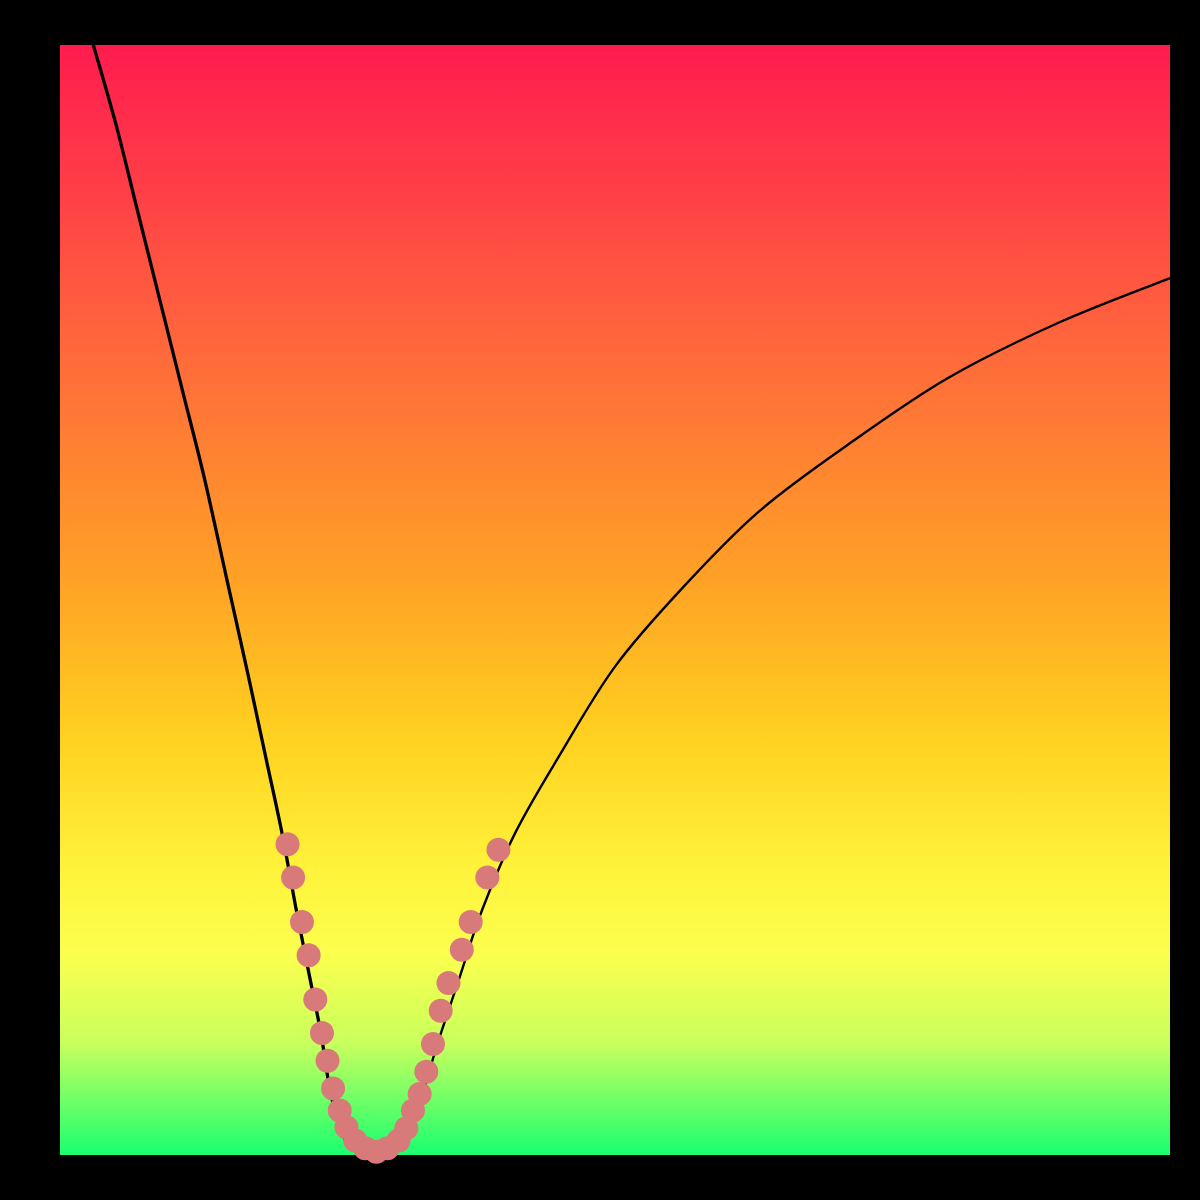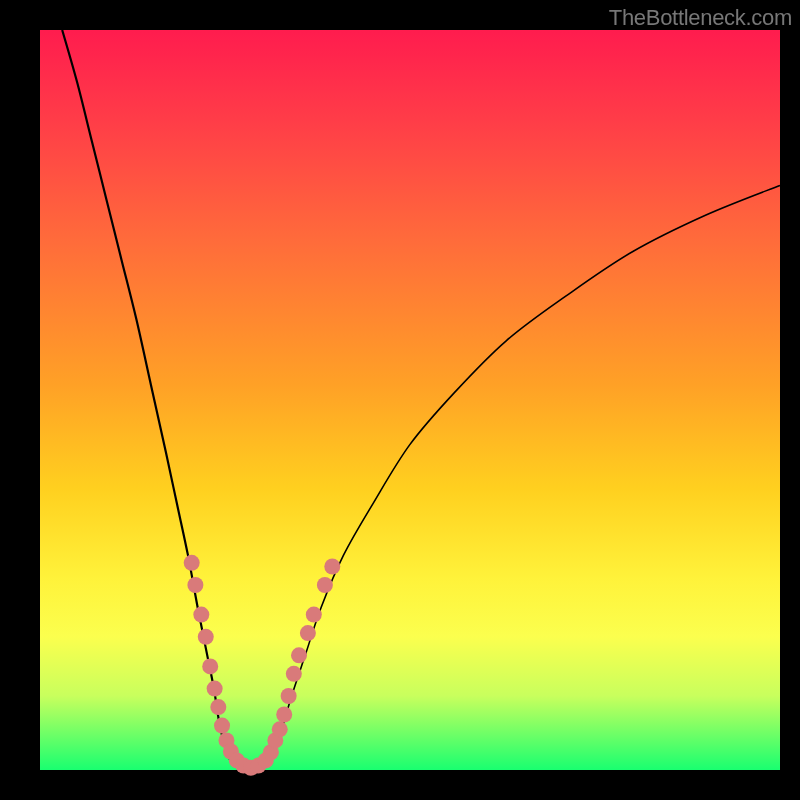--- a/index.html
+++ b/index.html
@@ -69,21 +69,20 @@
   .data-point {
     fill: #d97a7a;
     stroke: none;
   }
 </style>
 </head>
 <body>
 
 <div class="frame">
 
-  <div class="watermark">TheBottleneck.com</div>
 
   <div class="plot-area">
     <svg class="chart" viewBox="0 0 740 740" preserveAspectRatio="none">
       <g>
         <path class="line-curve" id="path-left" d="M 22.20 0.00 C 24.67 8.63, 32.07 33.30, 37.00 51.80 C 41.93 70.30, 46.87 91.27, 51.80 111.00 C 56.73 130.73, 61.67 150.47, 66.60 170.20 C 71.53 189.93, 76.47 209.67, 81.40 229.40 C 86.33 249.13, 91.27 267.63, 96.20 288.60 C 101.13 309.57, 106.07 333.00, 111.00 355.20 C 115.93 377.40, 121.48 402.07, 125.80 421.80 C 130.12 441.53, 133.20 456.33, 136.90 473.60 C 140.60 490.87, 144.55 508.13, 148.00 525.40 C 151.45 542.67, 154.54 561.17, 157.62 577.20 C 160.70 593.23, 163.79 608.03, 166.50 621.60 C 169.21 635.17, 171.68 646.27, 173.90 658.60 C 176.12 670.93, 177.72 685.12, 179.82 695.60 C 181.92 706.08, 184.38 715.09, 186.48 721.50 C 188.58 727.91, 191.41 731.98, 192.40 734.08"></path>
         <path class="line-curve" id="path-bottom" d="M 192.40 734.08 C 193.63 734.82, 197.33 737.53, 199.80 738.52 C 202.27 739.51, 204.73 739.88, 207.20 740.00 C 209.67 740.12, 212.13 740.00, 214.60 739.26 C 217.07 738.52, 219.53 737.29, 222.00 735.56 C 224.47 733.83, 228.17 730.01, 229.40 728.90"></path>
         <path class="line-curve-thin" id="path-right" d="M 229.40 728.90 C 231.25 724.58, 236.80 713.48, 240.50 703.00 C 244.20 692.52, 247.28 679.57, 251.60 666.00 C 255.92 652.43, 261.47 636.40, 266.40 621.60 C 271.33 606.80, 275.03 593.23, 281.20 577.20 C 287.37 561.17, 294.77 542.67, 303.40 525.40 C 312.03 508.13, 321.90 492.10, 333.00 473.60 C 344.10 455.10, 356.43 432.90, 370.00 414.40 C 383.57 395.90, 398.37 379.87, 414.40 362.60 C 430.43 345.33, 447.70 326.83, 466.20 310.80 C 484.70 294.77, 504.43 281.20, 525.40 266.40 C 546.37 251.60, 568.57 235.57, 592.00 222.00 C 615.43 208.43, 641.33 196.10, 666.00 185.00 C 690.67 173.90, 727.67 160.33, 740.00 155.40"></path>
       </g>
       <g id="points-group">
           <circle cx="151.70" cy="532.80" r="8" class="data-point"></circle>

